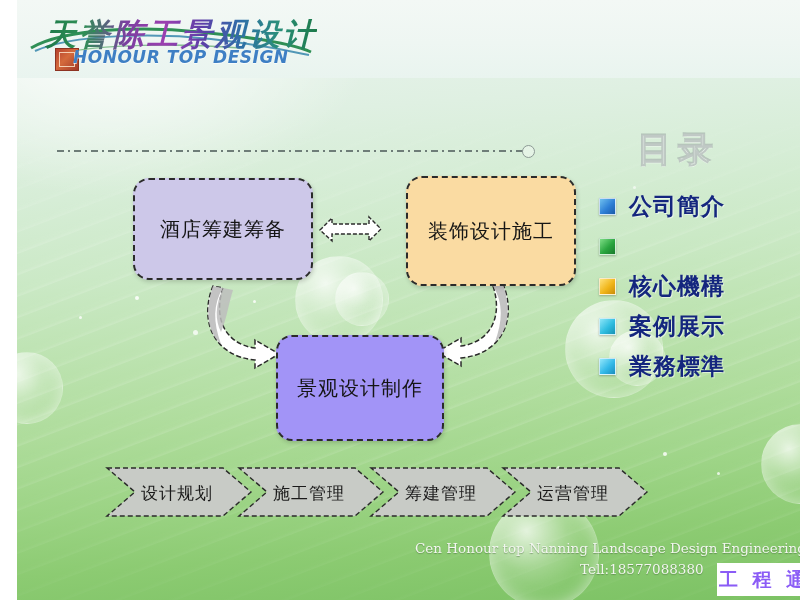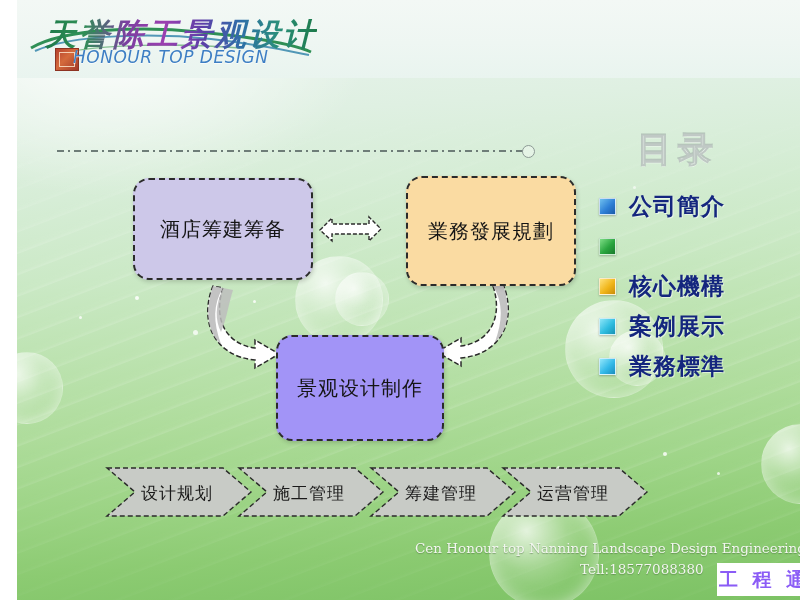--- a/index.html
+++ b/index.html
@@ -58,21 +58,21 @@
     font-family:"DejaVu Serif","Liberation Serif",serif;
     font-size:31px;font-weight:bold;letter-spacing:3px;
     font-style:italic;
     background:linear-gradient(90deg,#1d7a4a 0%,#2f8f55 14%,#7b3fa0 30%,#9b3fb0 44%,#5c3fa8 58%,#2f6fa8 72%,#2a8f7a 86%,#1d7a4a 100%);
     -webkit-background-clip:text;background-clip:text;color:transparent;
     text-shadow:none;white-space:nowrap;
   }
   #logo-en{
     position:absolute;left:56px;top:47px;
     font-family:"DejaVu Sans","Liberation Sans",sans-serif;
-    font-size:17px;font-weight:normal;font-style:italic;letter-spacing:.5px;
+    font-size:17px;font-weight:bold;font-style:italic;letter-spacing:.5px;
     color:#3e7fc4;white-space:nowrap;
     text-shadow:0 1px 0 rgba(255,255,255,.7);
   }
   #logo-seal{
     position:absolute;left:38px;top:48px;width:22px;height:21px;
     background:linear-gradient(135deg,#b5422e,#d46a3c 45%,#a33a28);
     border:1px solid #8d3322;
   }
   #logo-seal:after{
     content:"";position:absolute;inset:3px;
@@ -244,21 +244,21 @@
     <g>
       <path d="M476,286
                C486,316 474,342 444,346
                L444,338 L420,352 L444,366 L444,358
                C486,354 500,318 486,284 Z" fill="#ffffff" stroke="#2b2b2b" stroke-width="1.5" stroke-dasharray="5,2.5"></path>
       <path d="M486,284 C494,308 492,330 478,342 C486,320 486,302 476,286 Z" fill="#bdbdbd" opacity=".9"></path>
     </g>
   </svg>
 
   <div class="dbox" id="box-hotel">酒店筹建筹备</div>
-  <div class="dbox" id="box-decor">業務發展規劃</div>
+  <div class="dbox" id="box-decor">装饰设计施工</div>
   <div class="dbox" id="box-landscape">景观设计制作</div>
 
   <div id="chevrons">
     <svg width="560" height="52" viewBox="0 0 560 52">
       <g fill="#c8cbc6" stroke="#2b2b2b" stroke-width="1.4" stroke-dasharray="5,3">
         <path d="M2,2 L118,2 L146,26 L118,50 L2,50 L30,26 Z"></path>
         <path d="M134,2 L250,2 L278,26 L250,50 L134,50 L162,26 Z"></path>
         <path d="M266,2 L382,2 L410,26 L382,50 L266,50 L294,26 Z"></path>
         <path d="M398,2 L514,2 L542,26 L514,50 L398,50 L426,26 Z"></path>
       </g>

